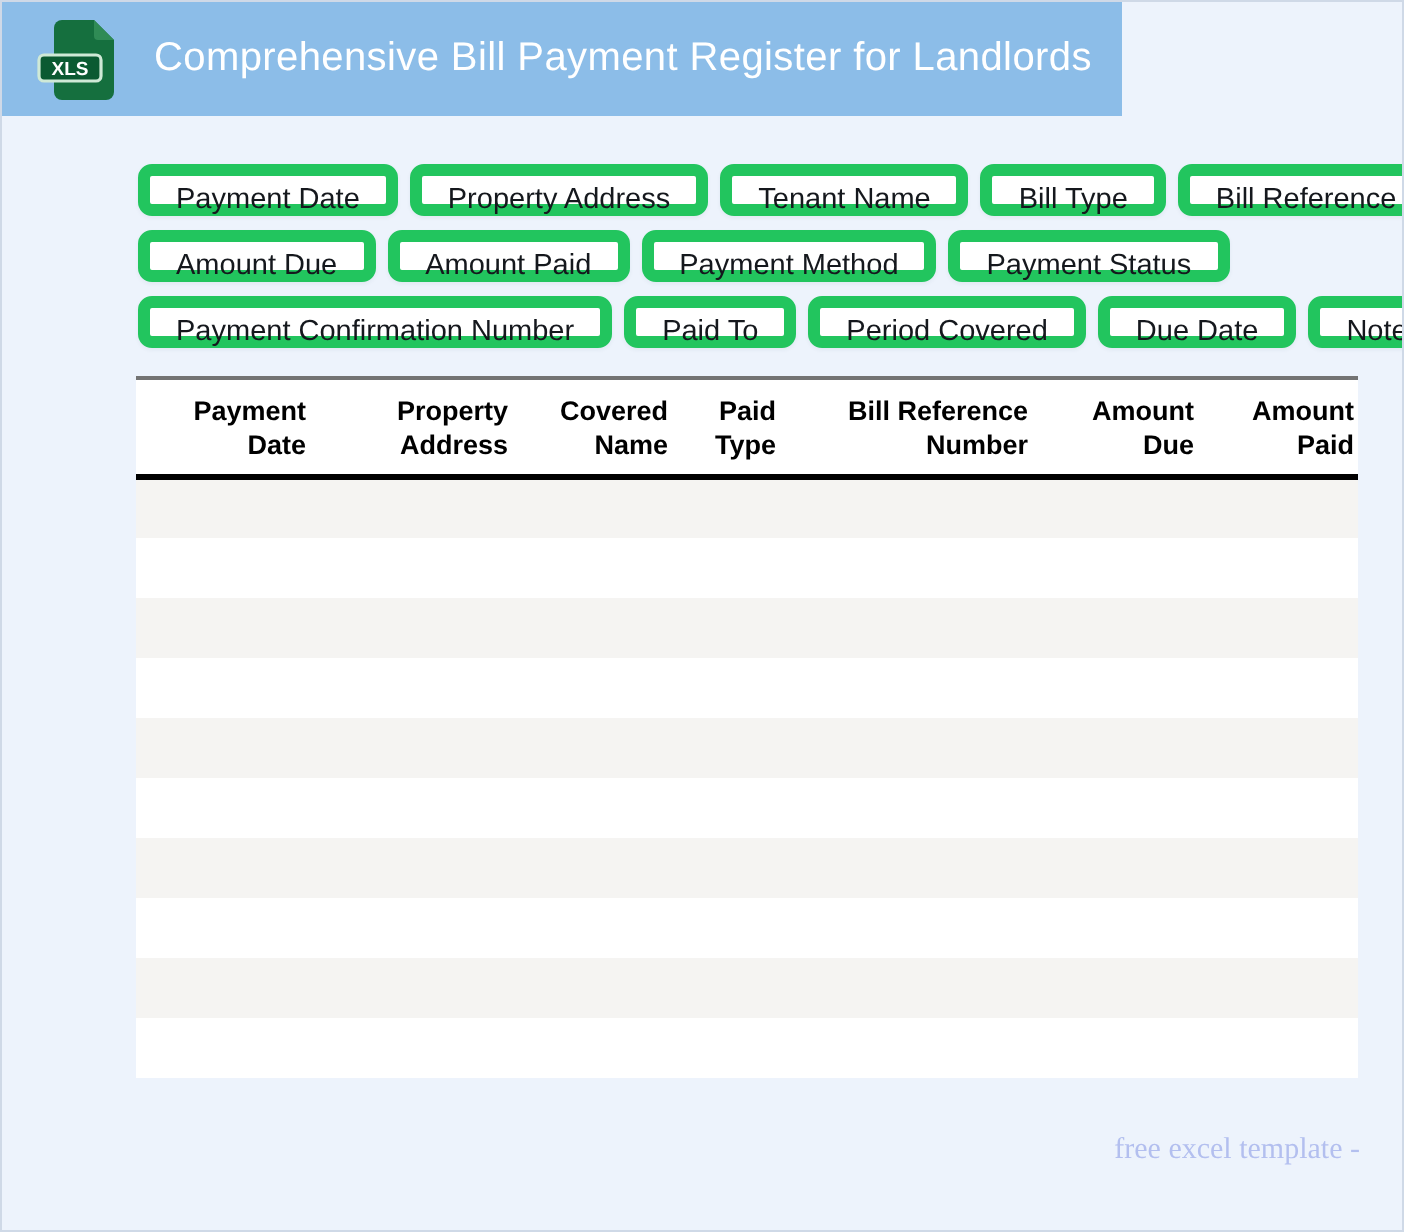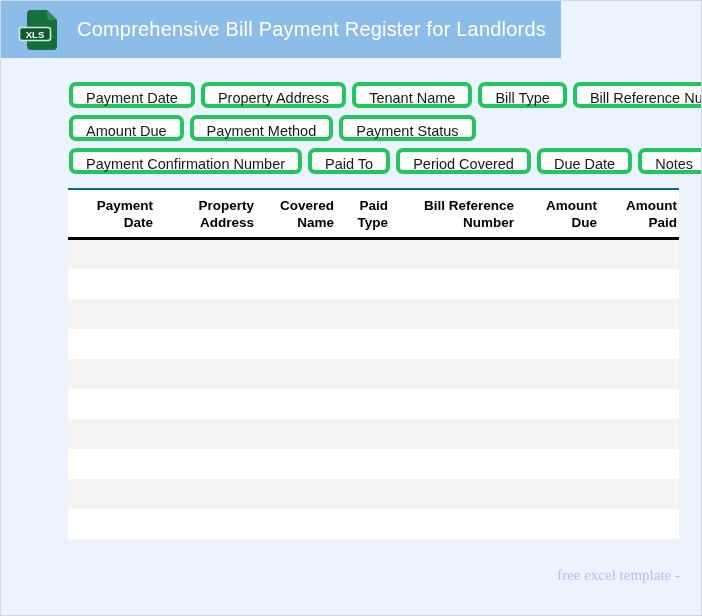--- a/index.html
+++ b/index.html
@@ -51,21 +51,21 @@
     top: 81px;
     width: 630px;
   }
   .chip-row {
     display: flex;
     gap: 6px;
     margin-bottom: 7px;
   }
   .chip {
     background: #ffffff;
-    border: 4px solid #22c55e;
+    border: 6px solid #22c55e;
     border-radius: 7px;
     padding: 2px 13px 3px 13px;
     height: 26px;
     line-height: 20px;
     font-size: 14.5px;
     color: #15181d;
     white-space: nowrap;
     box-shadow: 0 1px 2px rgba(40,60,90,0.06);
   }
 
@@ -73,21 +73,21 @@
   .register-table {
     position: absolute;
     left: 67px;
     top: 187px;
     width: 611px;
     border-collapse: collapse;
     table-layout: fixed;
   }
   .register-table thead th {
     background: #ffffff;
-    border-top: 2px solid #0369a1;
+    border-top: 2px solid #737373;
     border-bottom: 3px solid #000000;
     font-size: 13.5px;
     font-weight: bold;
     color: #000000;
     text-align: right;
     vertical-align: top;
     padding: 7px 8px 6px 0;
     line-height: 17px;
   }
   .register-table thead th.last { padding-right: 2px; }
@@ -147,20 +147,21 @@
   <div class="chips-area">
     <div class="chip-row">
       <div class="chip">Payment Date</div>
       <div class="chip">Property Address</div>
       <div class="chip">Tenant Name</div>
       <div class="chip">Bill Type</div>
       <div class="chip">Bill Reference Number</div>
     </div>
     <div class="chip-row">
       <div class="chip">Amount Due</div>
+      <div class="chip">Amount Paid</div>
       <div class="chip">Payment Method</div>
       <div class="chip">Payment Status</div>
     </div>
     <div class="chip-row">
       <div class="chip">Payment Confirmation Number</div>
       <div class="chip">Paid To</div>
       <div class="chip">Period Covered</div>
       <div class="chip">Due Date</div>
       <div class="chip">Notes</div>
     </div>

